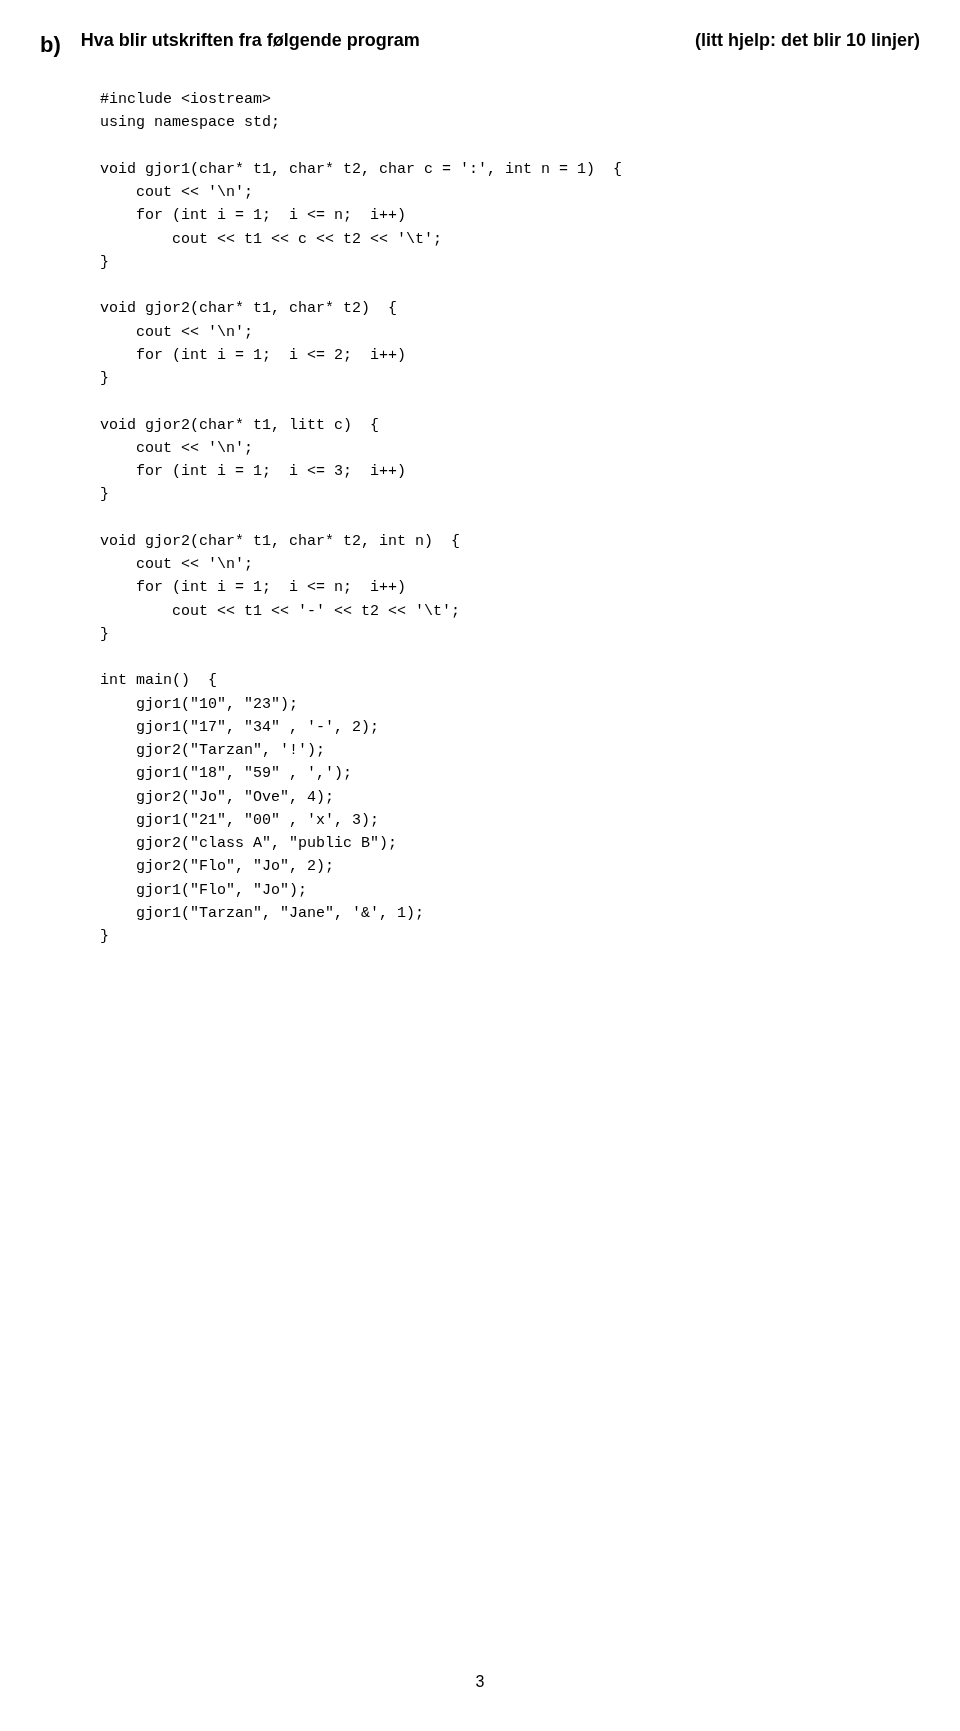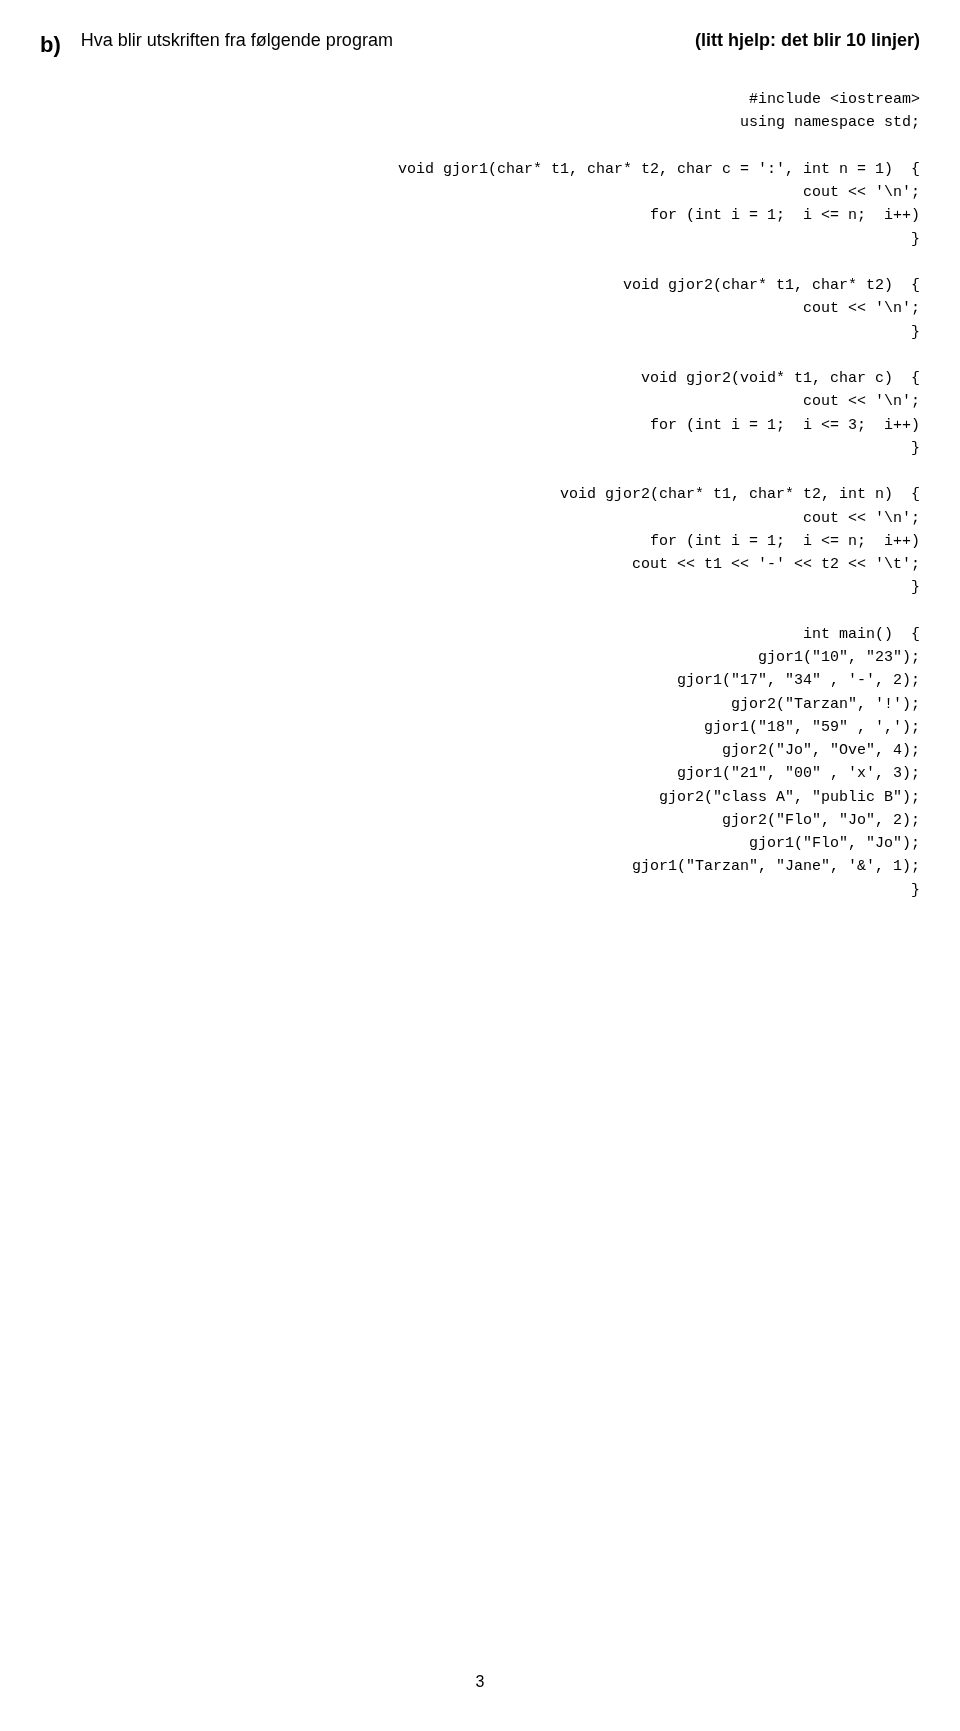--- a/index.html
+++ b/index.html
@@ -40,21 +40,21 @@
 
     .header-text-container {
       display: flex;
       justify-content: space-between;
       width: 100%;
     }
 
     .question-title {
       font-family: Arial, sans-serif;
       font-size: 18px;
-      font-weight: normal;
+      font-weight: bold;
       flex: 1;
     }
 
     .hint-text {
       font-family: Arial, sans-serif;
       font-size: 18px;
       font-weight: bold;
       white-space: nowrap;
     }
 
@@ -63,21 +63,20 @@
       font-size: 15px;
       line-height: 1.55;
       color: #000000;
       margin-left: 60px;
       margin-top: 10px;
     }
 
     .code-line {
       white-space: pre;
       display: block;
-      text-align: right;
     }
 
     .page-number {
       position: absolute;
       bottom: 40px;
       left: 50%;
       transform: translateX(-50%);
       font-family: Arial, sans-serif;
       font-size: 16px;
       font-weight: normal;
@@ -96,27 +95,29 @@
     </div>
   </div>
 
   <div class="code-block" id="code-container">
   <span class="code-line">#include &lt;iostream&gt;</span>
       <span class="code-line">using namespace std;</span>
       <span class="code-line">&nbsp;</span>
       <span class="code-line">void gjor1(char* t1, char* t2, char c = ':', int n = 1)  {</span>
       <span class="code-line">    cout &lt;&lt; '\n';</span>
       <span class="code-line">    for (int i = 1;  i &lt;= n;  i++)</span>
+      <span class="code-line">        cout &lt;&lt; t1 &lt;&lt; c &lt;&lt; t2 &lt;&lt; '\t';</span>
       <span class="code-line">}</span>
       <span class="code-line">&nbsp;</span>
       <span class="code-line">void gjor2(char* t1, char* t2)  {</span>
       <span class="code-line">    cout &lt;&lt; '\n';</span>
+      <span class="code-line">    for (int i = 1;  i &lt;= 2;  i++)</span>
       <span class="code-line">}</span>
       <span class="code-line">&nbsp;</span>
-      <span class="code-line">void gjor2(void* t1, char c)  {</span>
+      <span class="code-line">void gjor2(char* t1, litt c)  {</span>
       <span class="code-line">    cout &lt;&lt; '\n';</span>
       <span class="code-line">    for (int i = 1;  i &lt;= 3;  i++)</span>
       <span class="code-line">}</span>
       <span class="code-line">&nbsp;</span>
       <span class="code-line">void gjor2(char* t1, char* t2, int n)  {</span>
       <span class="code-line">    cout &lt;&lt; '\n';</span>
       <span class="code-line">    for (int i = 1;  i &lt;= n;  i++)</span>
       <span class="code-line">        cout &lt;&lt; t1 &lt;&lt; '-' &lt;&lt; t2 &lt;&lt; '\t';</span>
       <span class="code-line">}</span>
       <span class="code-line">&nbsp;</span>

